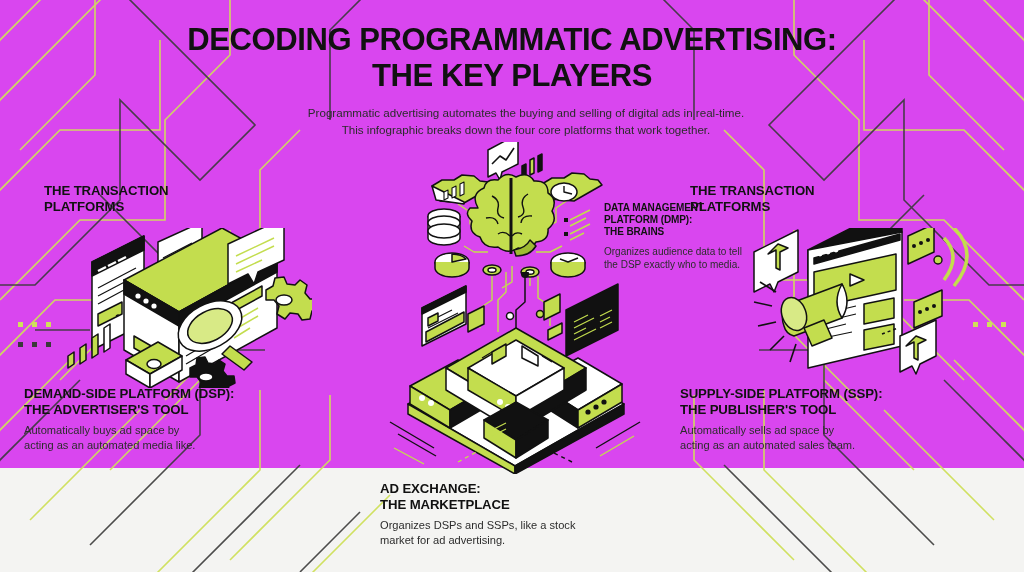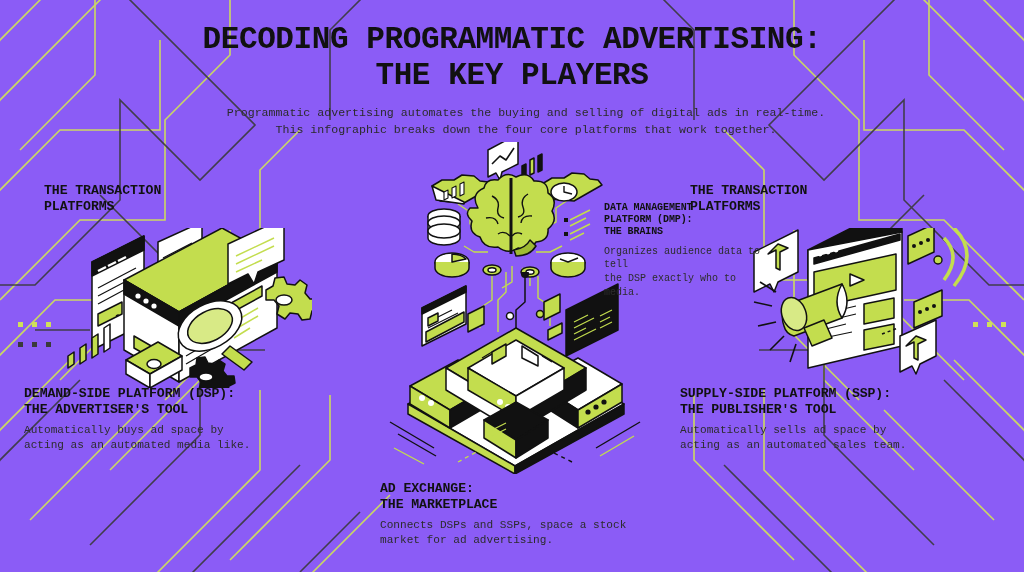--- a/index.html
+++ b/index.html
@@ -4,23 +4,22 @@
 <style>
   * { box-sizing: border-box; margin: 0; padding: 0; }
   html, body {
     width: 1024px; height: 572px;
     overflow: hidden;
     background: #f4f4f2;
     font-family: "Liberation Sans", sans-serif;
   }
   #canvas {
     position: relative;
-    width: 1024px; height: 572px;
-    background: #8b5cf6;
-    font-family: Liberation Mono, monospace;
+    width: 1024px; height: 468px;
+    background: #d946ef;
   }
   .bg-deco { position: absolute; inset: 0; pointer-events: none; }
 
   
   .header {
     position: absolute; top: 22px; left: 0; width: 1024px;
     text-align: center; z-index: 5;
   }
   .title {
     font-size: 31px; font-weight: 700; letter-spacing: -0.4px;
@@ -489,21 +488,21 @@
       <span>acting as an automated sales team.</span>
     </p>
   </div>
 
   <div class="blk center-txt" id="blk-exch">
     <h3>
       <div>AD EXCHANGE:</div>
       <div>THE MARKETPLACE</div>
     </h3>
     <p>
-      <span>Connects DSPs and SSPs, space a stock</span><br>
+      <span>Organizes DSPs and SSPs, like a stock</span><br>
       <span>market for ad advertising.</span>
     </p>
   </div>
 
   <div class="blk left-txt" id="blk-dmp">
     <h3>
       <div>DATA MANAGEMENT</div>
       <div>PLATFORM (DMP):</div>
       <div>THE BRAINS</div>
     </h3>

